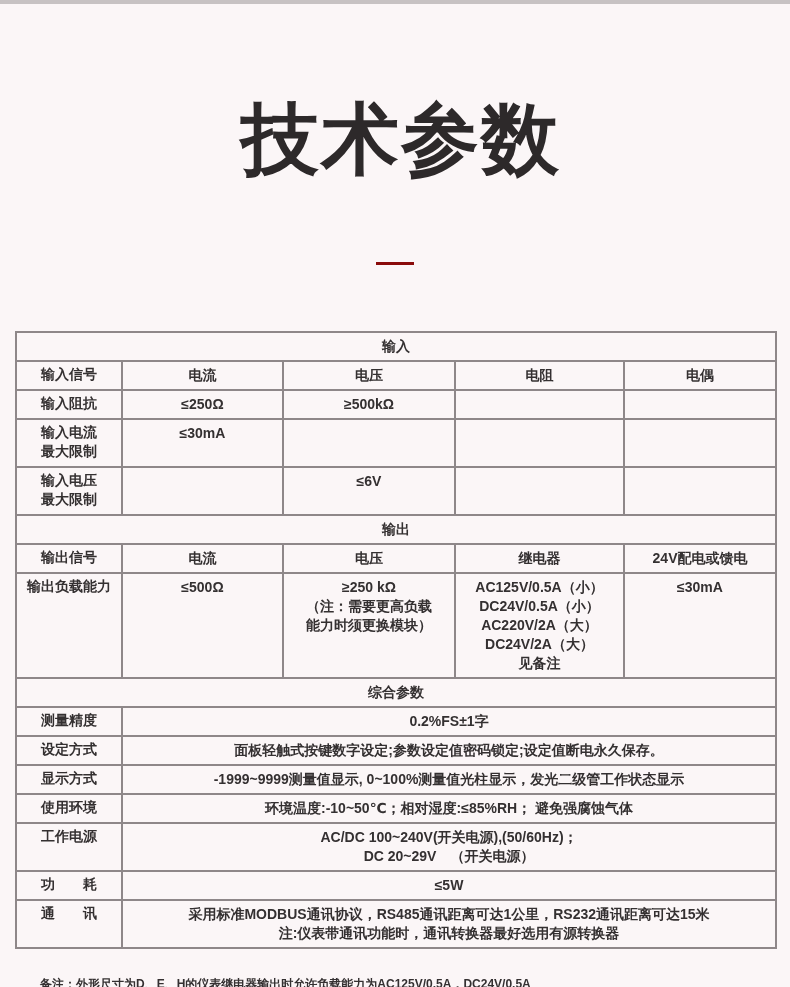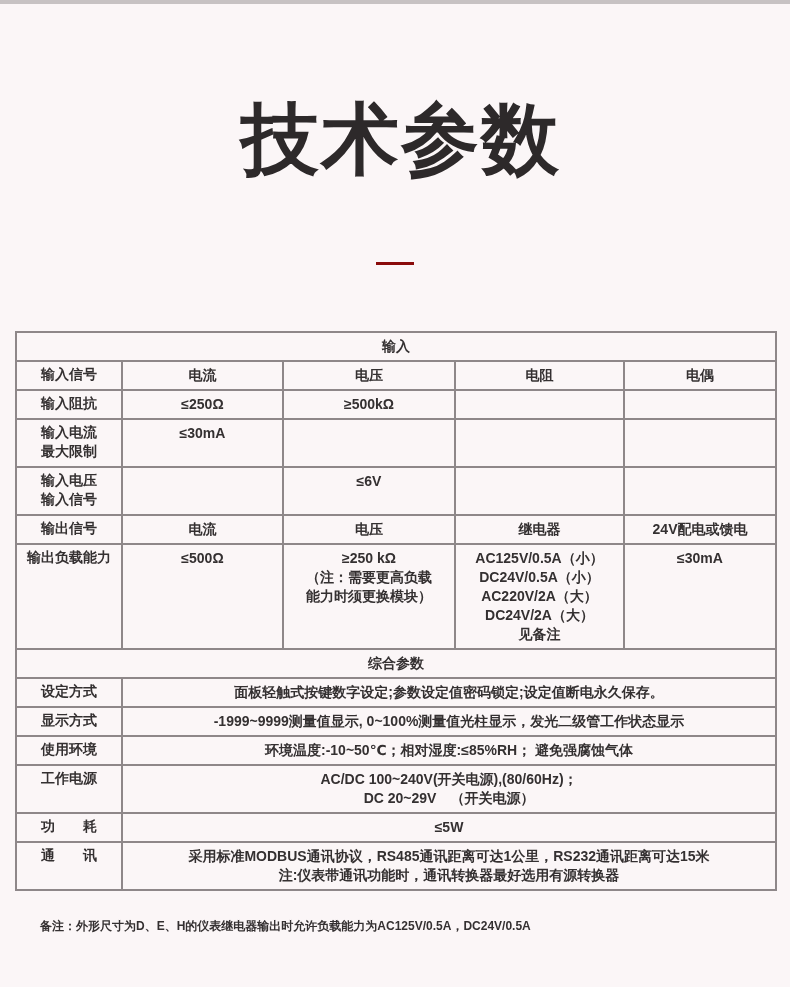--- a/index.html
+++ b/index.html
@@ -110,25 +110,28 @@
       <tr>
         <td class="lbl">输入电流
 最大限制</td>
         <td class="c1">≤30mA</td>
         <td class="c2"></td>
         <td class="c2"></td>
         <td class="c2"></td>
       </tr>
       <tr>
         <td class="lbl">输入电压
-输入信号</td>
+最大限制</td>
         <td class="c1"></td>
         <td class="c2">≤6V</td>
         <td class="c2"></td>
         <td class="c2"></td>
+      </tr>
+      <tr>
+        <td class="section" colspan="5">输出</td>
       </tr>
       <tr>
         <td class="lbl">输出信号</td>
         <td class="c1">电流</td>
         <td class="c2">电压</td>
         <td class="c2">继电器</td>
         <td class="c2">24V配电或馈电</td>
       </tr>
       <tr>
         <td class="lbl">输出负载能力</td>
@@ -140,34 +143,38 @@
 DC24V/0.5A（小）
 AC220V/2A（大）
 DC24V/2A（大）
 见备注</td>
         <td class="c4">≤30mA</td>
       </tr>
       <tr>
         <td class="section" colspan="5">综合参数</td>
       </tr>
       <tr>
+        <td class="lbl">测量精度</td>
+        <td class="wide" colspan="4">0.2%FS±1字</td>
+      </tr>
+      <tr>
         <td class="lbl">设定方式</td>
         <td class="wide" colspan="4">面板轻触式按键数字设定;参数设定值密码锁定;设定值断电永久保存。</td>
       </tr>
       <tr>
         <td class="lbl">显示方式</td>
         <td class="wide" colspan="4">-1999~9999测量值显示, 0~100%测量值光柱显示，发光二级管工作状态显示</td>
       </tr>
       <tr>
         <td class="lbl">使用环境</td>
         <td class="wide" colspan="4">环境温度:-10~50℃；相对湿度:≤85%RH； 避免强腐蚀气体</td>
       </tr>
       <tr>
         <td class="lbl">工作电源</td>
-        <td class="wide" colspan="4">AC/DC 100~240V(开关电源),(80/60Hz)；
+        <td class="wide" colspan="4">AC/DC 100~240V(开关电源),(50/60Hz)；
 DC 20~29V　（开关电源）</td>
       </tr>
       <tr>
         <td class="lbl">功　　耗</td>
         <td class="wide" colspan="4">≤5W</td>
       </tr>
       <tr>
         <td class="lbl">通　　讯</td>
         <td class="wide" colspan="4">采用标准MODBUS通讯协议，RS485通讯距离可达1公里，RS232通讯距离可达15米
 注:仪表带通讯功能时，通讯转换器最好选用有源转换器</td>

